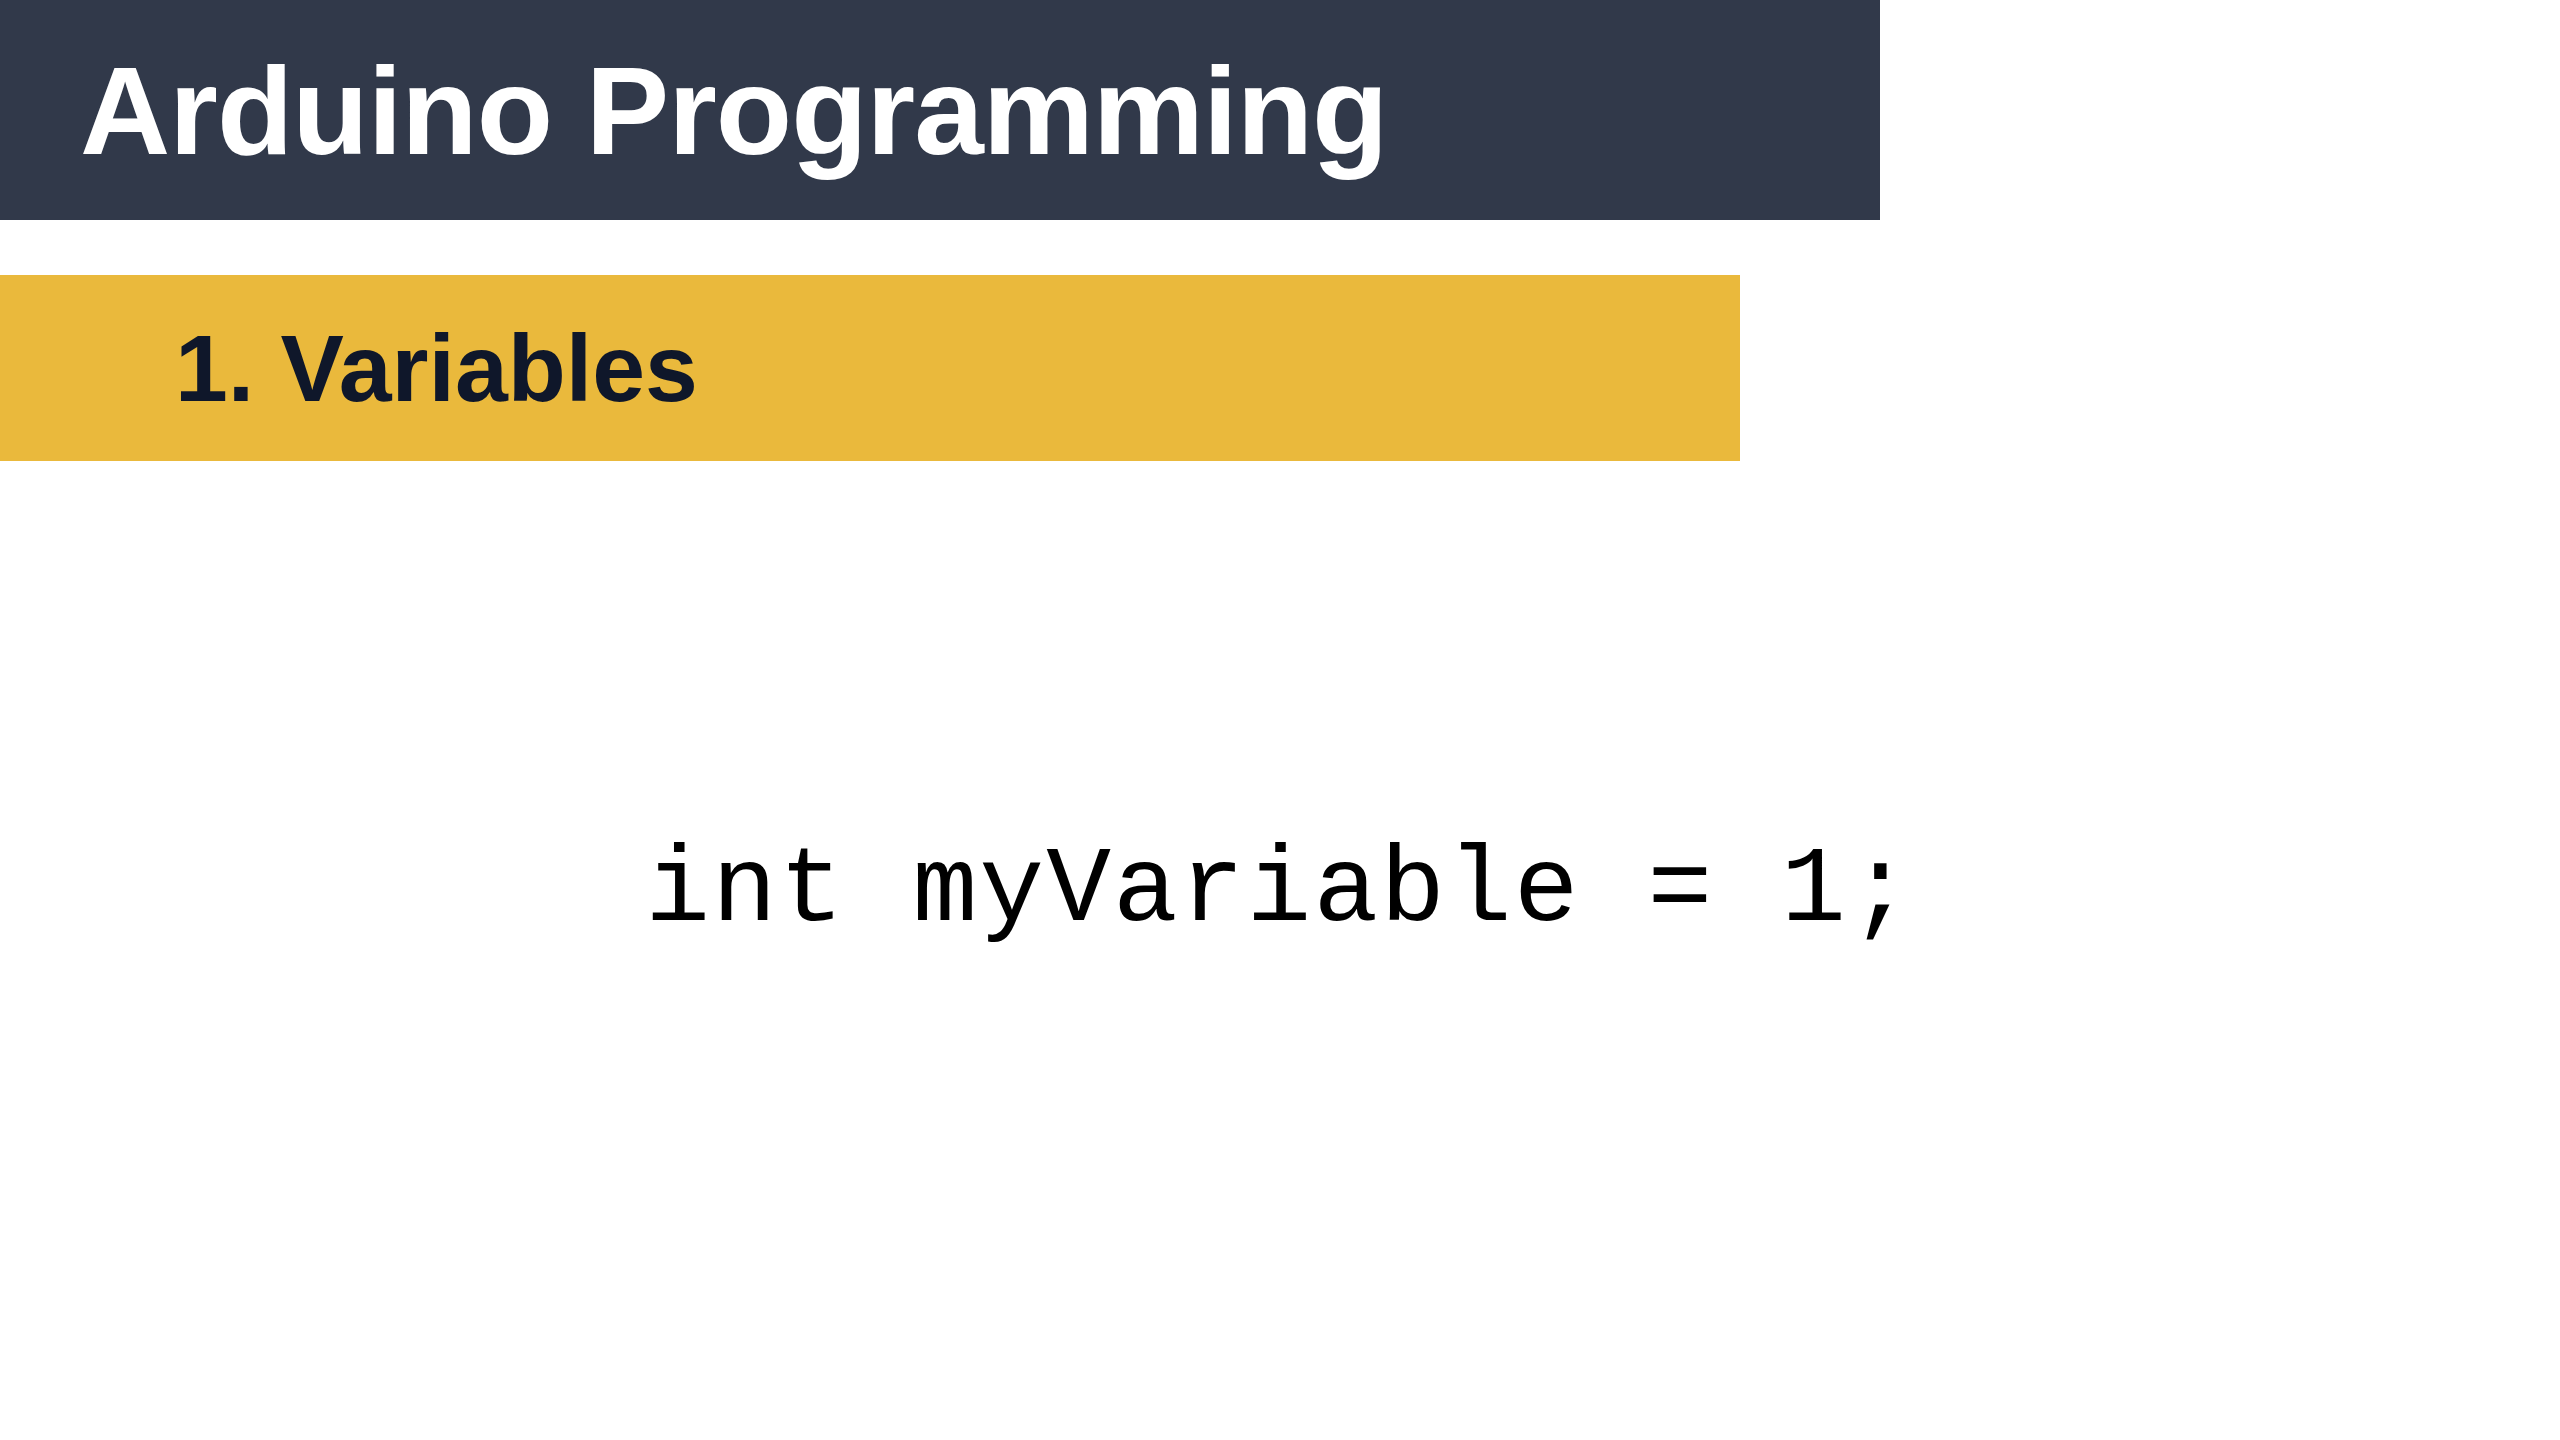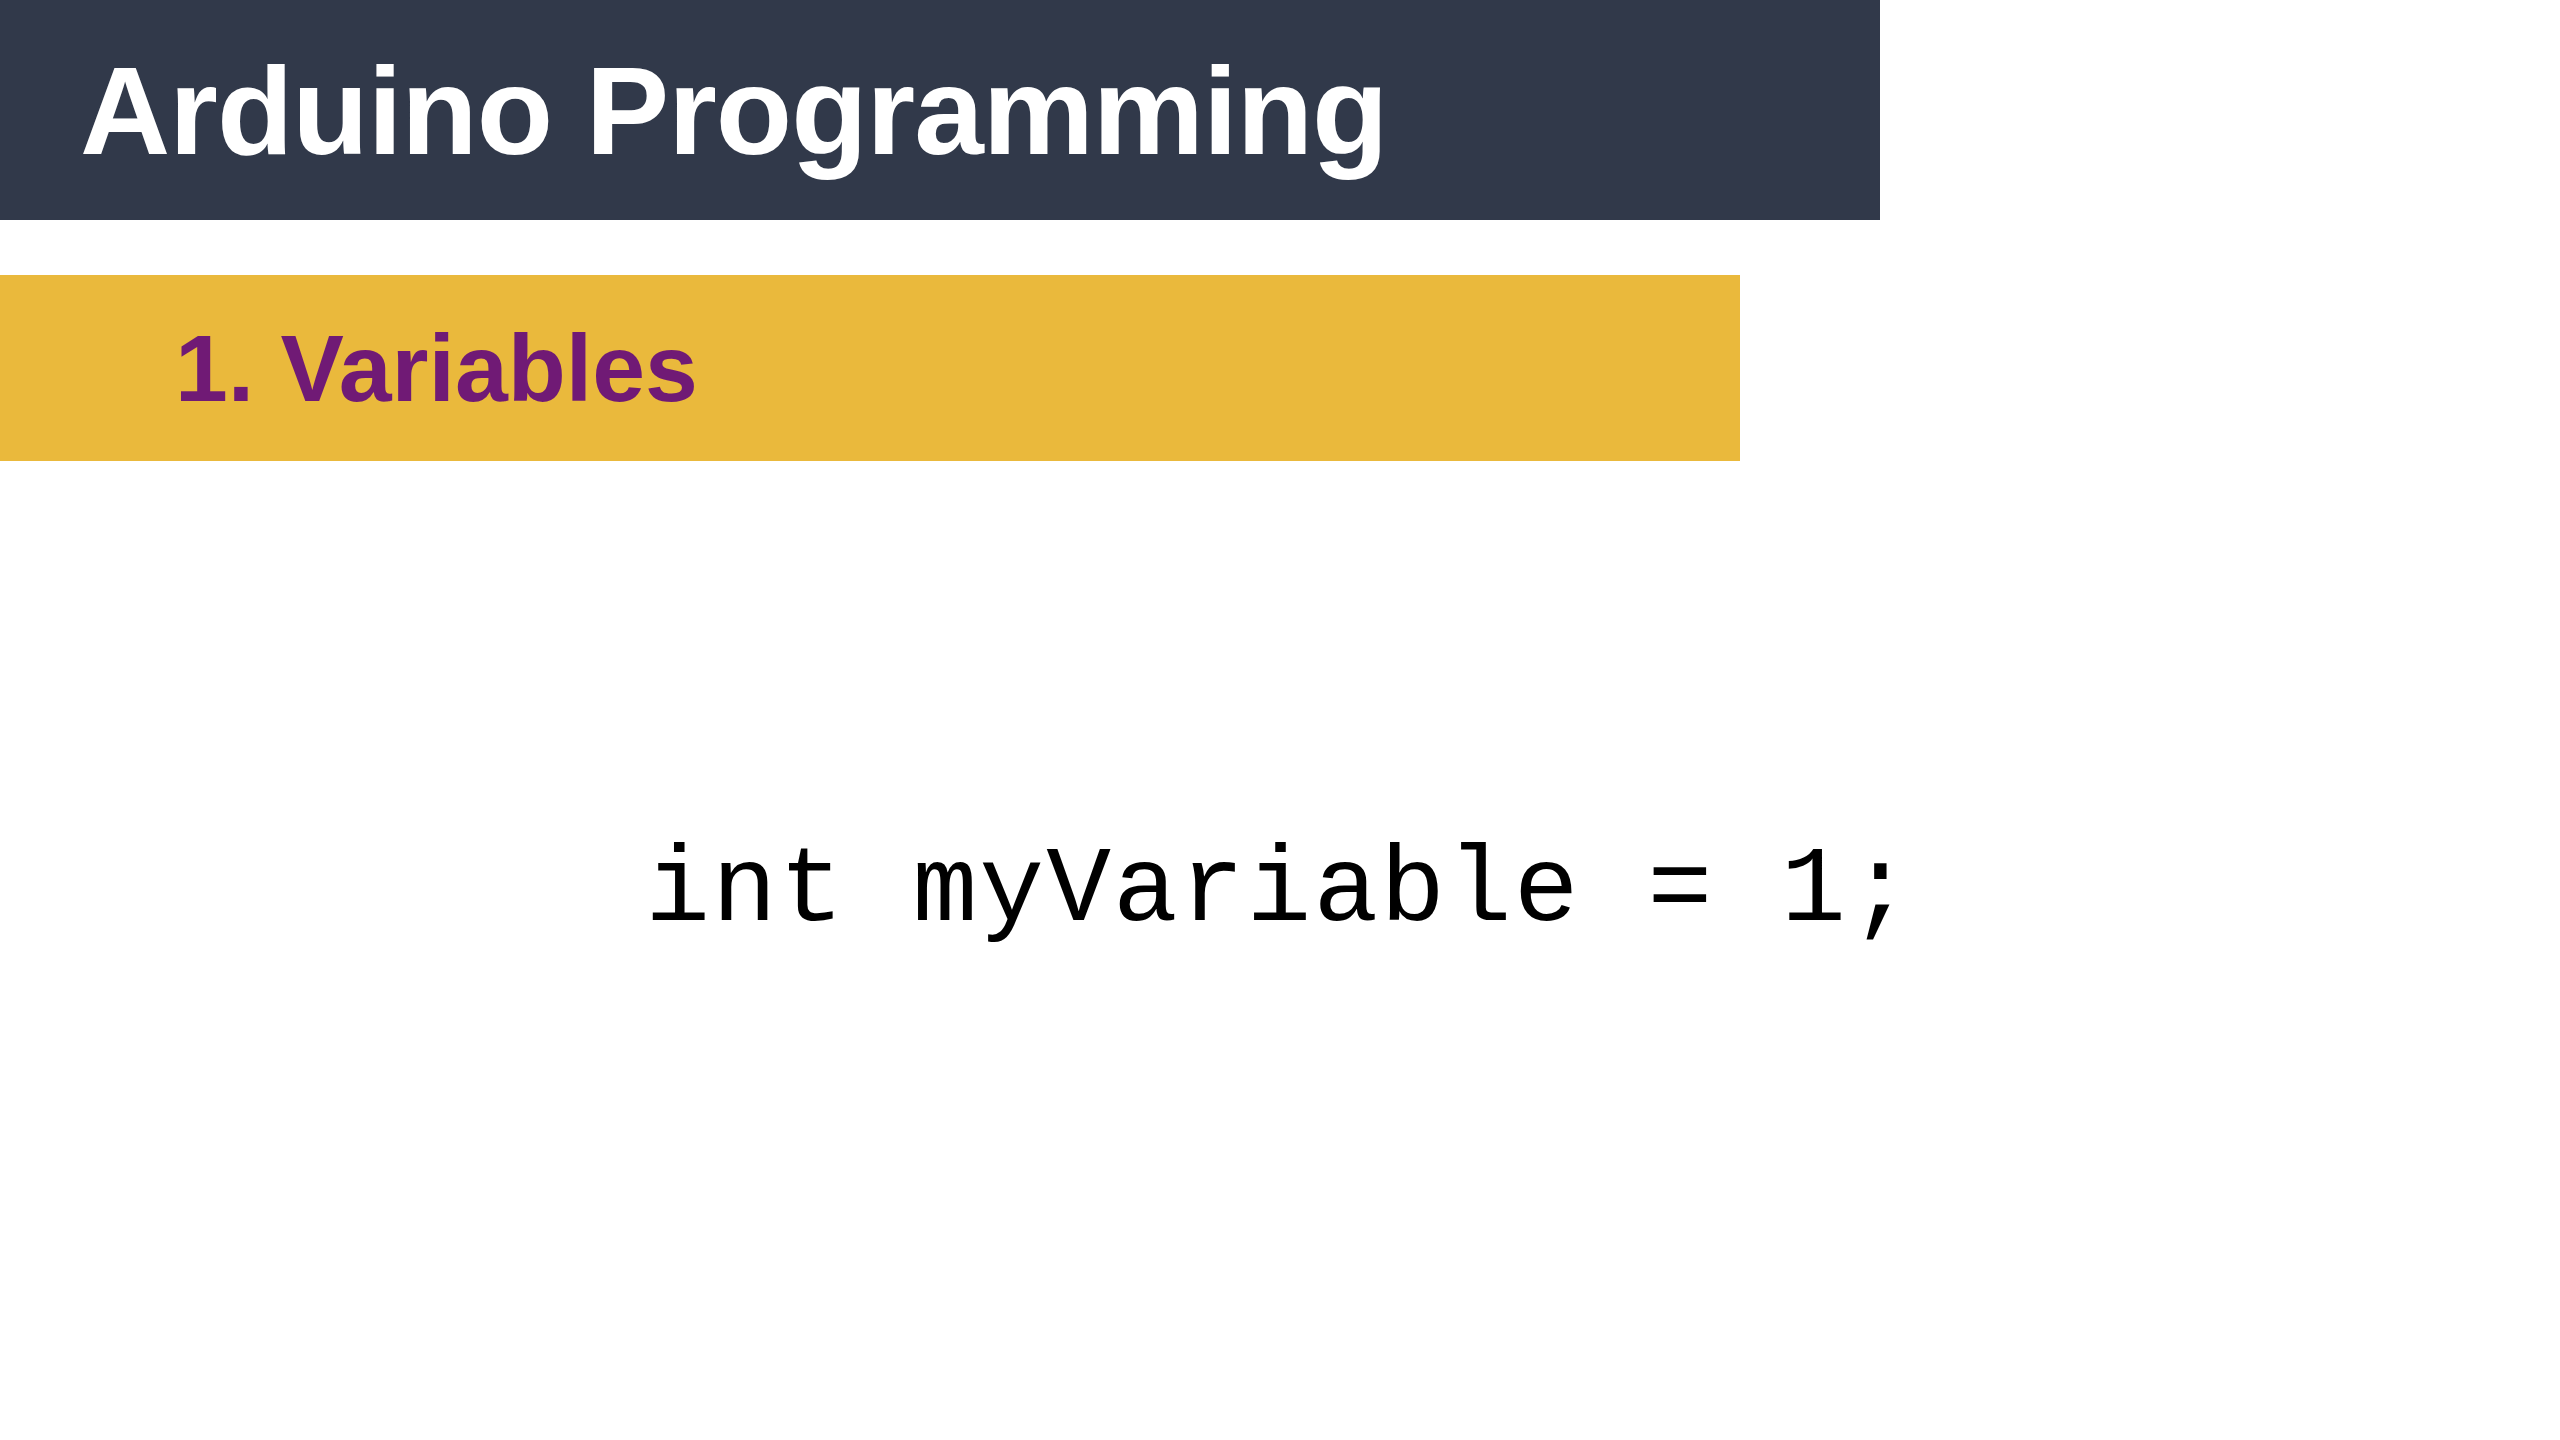--- a/index.html
+++ b/index.html
@@ -42,21 +42,21 @@
       left: 0;
       width: 1740px;
       height: 186px;
       background: #eab93c;
       display: flex;
       align-items: center;
       padding-left: 175px;
     }
     
     .subheader-text {
-      color: #701a75;
+      color: #0f172a;
       font-size: 95px;
       font-weight: 700;
     }
     
     .code-area {
       position: absolute;
       top: 830px;
       left: 0;
       width: 100%;
       text-align: center;

